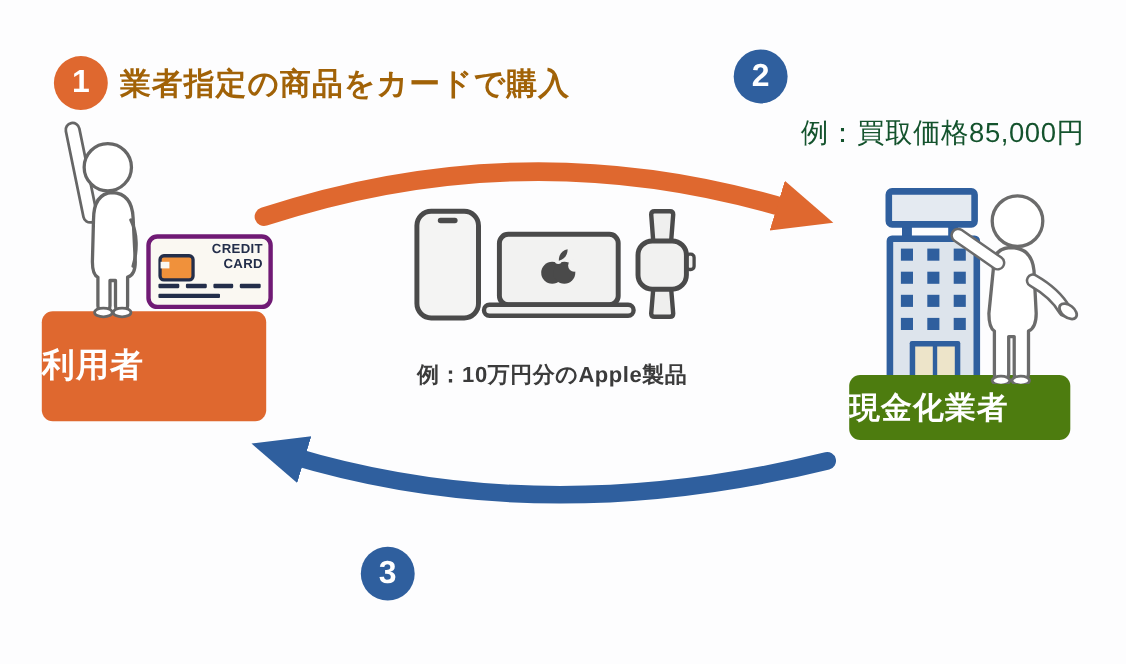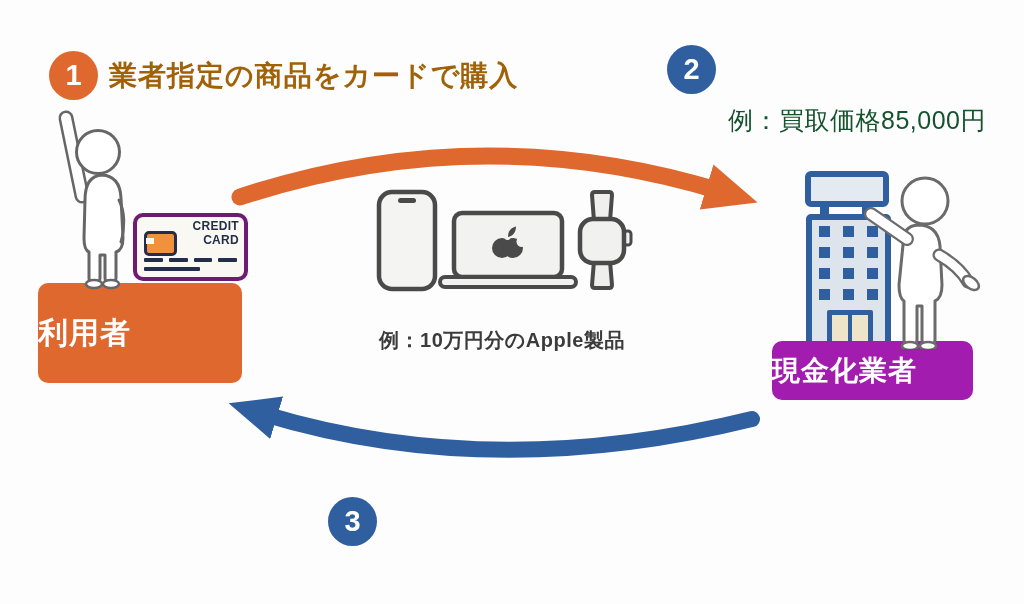--- a/index.html
+++ b/index.html
@@ -17,21 +17,21 @@
   }
   .badge.orange{background:#DF682F;}
   .badge.blue{background:#2F5F9E;}
   .step-title{font-size:28px;font-weight:800;color:#a16207;letter-spacing:1px;white-space:nowrap;}
   .step-example{position:absolute;font-size:25px;font-weight:400;color:#14532d;letter-spacing:.5px;white-space:nowrap;}
   .label-box{
     position:absolute;border-radius:10px;display:flex;flex-direction:row;
     align-items:center;justify-content:space-between;color:#fff;font-weight:800;text-align:center;
   }
   #user-box{left:38px;top:283px;width:204px;height:100px;background:#DF682F;font-size:30px;line-height:1.35;letter-spacing:1px;}
-  #vendor-box{left:772px;top:341px;width:201px;height:59px;background:#a21caf;font-size:28px;letter-spacing:1px;}
+  #vendor-box{left:772px;top:341px;width:201px;height:59px;background:#4d7c0f;font-size:28px;letter-spacing:1px;}
   .card{
     position:absolute;left:133px;top:213px;width:115px;height:68px;box-sizing:border-box;
     background:#FAF8F2;border:4px solid #701a75;border-radius:10px;
   }
   .card .chip{position:absolute;left:7px;top:14px;width:27px;height:19px;background:#F0913B;border:3px solid #232E4A;border-radius:5px;}
   .card .chip::after{content:"";position:absolute;left:-1px;top:4px;width:8px;height:6px;background:#FAF8F2;}
   .card .brand{position:absolute;right:5px;top:3px;text-align:right;font-size:12px;line-height:1.15;font-weight:800;color:#232E4A;letter-spacing:.3px;}
   .card .dashes{position:absolute;left:7px;right:7px;bottom:15px;display:flex;gap:6px;}
   .card .dashes span{flex:1;height:4px;background:#232E4A;border-radius:1px;}
   .card .sline{position:absolute;left:7px;bottom:6px;width:56px;height:4px;background:#232E4A;border-radius:1px;}

